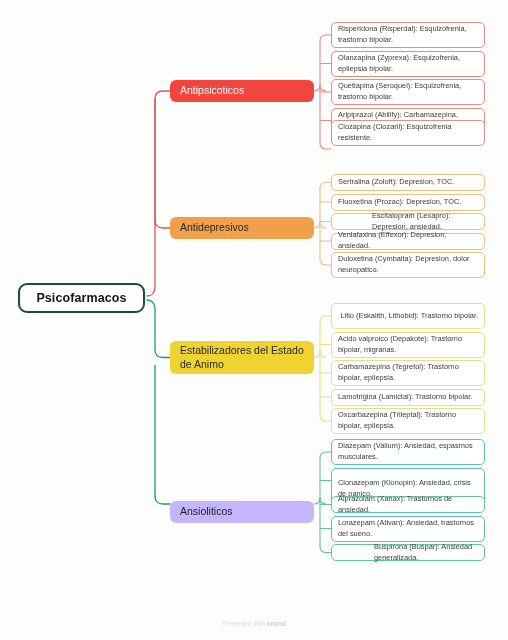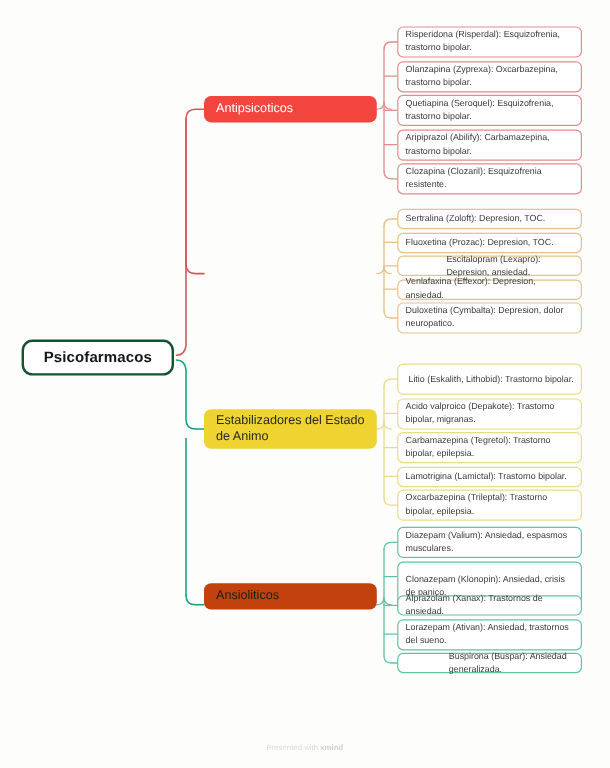--- a/index.html
+++ b/index.html
@@ -31,21 +31,21 @@
     width: 144px;
     border-radius: 6px;
     display: flex; align-items: center;
     padding: 5px 10px;
     font-size: 10.5px;
     line-height: 1.28;
   }
   .branch-node.b0 { top: 80px;  height: 22px; background:#f1453d; color:#ffffff; }
   .branch-node.b1 { top: 217px; height: 22px; background:#f0a04b; color:#2a2a2a; }
   .branch-node.b2 { top: 341px; height: 33px; background:#eed331; color:#2a2a2a; }
-  .branch-node.b3 { top: 486px; height: 22px; background:#c2410c; color:#10261d; }
+  .branch-node.b3 { top: 501px; height: 22px; background:#c4b5fd; color:#10261d; }
 
   .leaf {
     position: absolute;
     left: 331px;
     width: 154px;
     border-radius: 5px;
     background: #ffffff;
     border: 1px solid #cccccc;
     padding: 3px 6px;
     font-size: 7.4px;
@@ -113,41 +113,44 @@
       <path d="M320 528.5 L331 528.5" fill="none" stroke="#5fc3a4" stroke-width="1.1" stroke-linecap="round"></path>
     </svg>
 
   <div class="root-node">
     <span>Psicofarmacos</span>
   </div>
 
   <div class="branch-node b0">
     <span>Antipsicoticos</span>
   </div>
+  <div class="branch-node b1">
+    <span>Antidepresivos</span>
+  </div>
   <div class="branch-node b2">
     <span>Estabilizadores del Estado de Animo</span>
   </div>
   <div class="branch-node b3">
     <span>Ansioliticos</span>
   </div>
 
   <div id="leaf-layer">
       <div class="leaf g0" style="top: 22px; height: 26px;">
         <span>Risperidona (Risperdal): Esquizofrenia, trastorno bipolar.</span>
       </div>
       <div class="leaf g0" style="top: 50.5px; height: 26px;">
-        <span>Olanzapina (Zyprexa): Oxcarbazepina, trastorno bipolar.</span>
+        <span>Olanzapina (Zyprexa): Esquizofrenia, epilepsia bipolar.</span>
       </div>
       <div class="leaf g0" style="top: 79px; height: 26px;">
         <span>Quetiapina (Seroquel): Esquizofrenia, trastorno bipolar.</span>
       </div>
       <div class="leaf g0" style="top: 107.5px; height: 26px;">
         <span>Aripiprazol (Abilify): Carbamazepina, trastorno bipolar.</span>
       </div>
-      <div class="leaf g0" style="top: 136px; height: 26px;">
+      <div class="leaf g0" style="top: 120px; height: 26px;">
         <span>Clozapina (Clozaril): Esquizofrenia resistente.</span>
       </div>
       <div class="leaf g1" style="top: 174px; height: 17px;">
         <span>Sertralina (Zoloft): Depresion, TOC.</span>
       </div>
       <div class="leaf g1" style="top: 193.5px; height: 17px;">
         <span>Fluoxetina (Prozac): Depresion, TOC.</span>
       </div>
       <div class="leaf g1" style="top: 213px; height: 17px; padding-left: 40px;">
         <span>Escitalopram (Lexapro): Depresion, ansiedad.</span>

